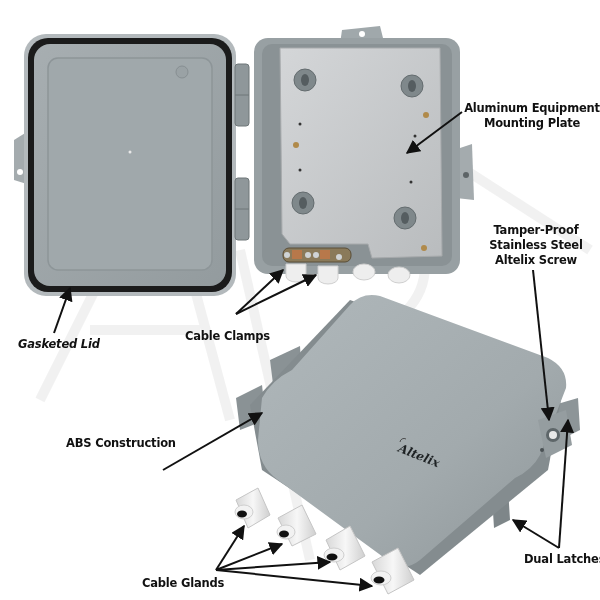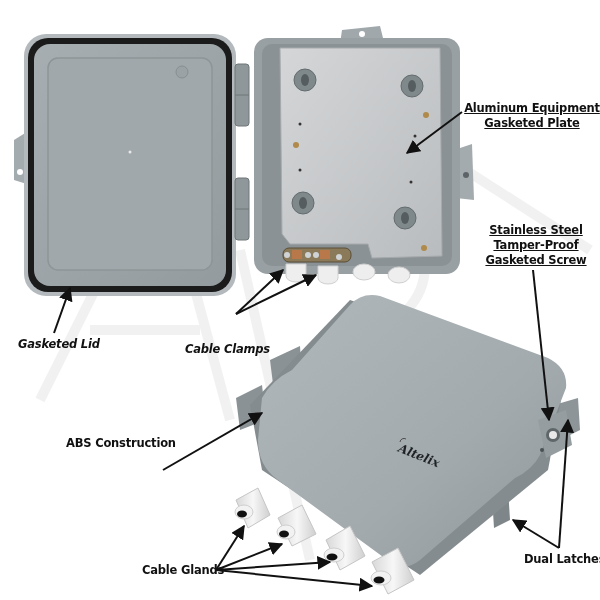--- a/index.html
+++ b/index.html
@@ -8,21 +8,21 @@
     .label {
       position: absolute;
       font-family: "DejaVu Sans", sans-serif;
       font-weight: bold;
       font-size: 11.5px;
       color: #111111;
       line-height: 15px;
       white-space: nowrap;
       letter-spacing: -0.2px;
     }
-    .label.center { text-align: center; text-decoration: underline; }
+    .label.center { text-align: center; }
     .label span { display: block; }
     svg { position: absolute; left: 0; top: 0; }
   </style>
 </head>
 <body>
 
 <div id="stage">
 
   <svg width="600" height="600" viewBox="0 0 600 600">
     <defs>
@@ -185,32 +185,32 @@
       <line x1="216" y1="570" x2="282" y2="544" marker-end="url(#arrowHead)"></line>
       <line x1="216" y1="570" x2="330" y2="562" marker-end="url(#arrowHead)"></line>
       <line x1="216" y1="570" x2="372" y2="586" marker-end="url(#arrowHead)"></line>
       <line x1="559" y1="548" x2="513" y2="520" marker-end="url(#arrowHead)"></line>
       <line x1="559" y1="548" x2="568" y2="420" marker-end="url(#arrowHead)"></line>
     </g>
   </svg>
 
   <div class="label center" style="left:464px; top:101px; width:136px;">
     <span>Aluminum Equipment</span>
-    <span>Gasketed Plate</span>
+    <span>Mounting Plate</span>
   </div>
 
   <div class="label center" style="left:478px; top:223px; width:116px;">
+    <span>Tamper-Proof</span>
     <span>Stainless Steel</span>
-    <span>Tamper-Proof</span>
-    <span>Gasketed Screw</span>
+    <span>Altelix Screw</span>
   </div>
 
   <div class="label" style="left:18px; top:337px;font-style:italic;">Gasketed Lid</div>
 
-  <div class="label" style="left:185px; top:342px;font-style:italic;">Cable Clamps</div>
+  <div class="label" style="left:185px; top:329px;">Cable Clamps</div>
 
   <div class="label" style="left:66px; top:436px;">ABS Construction</div>
 
-  <div class="label" style="left:142px; top:563px;">Cable Glands</div>
+  <div class="label" style="left:142px; top:576px;">Cable Glands</div>
 
   <div class="label" style="left:524px; top:552px;">Dual Latches</div>
 
 </div>
 
 </body></html>

